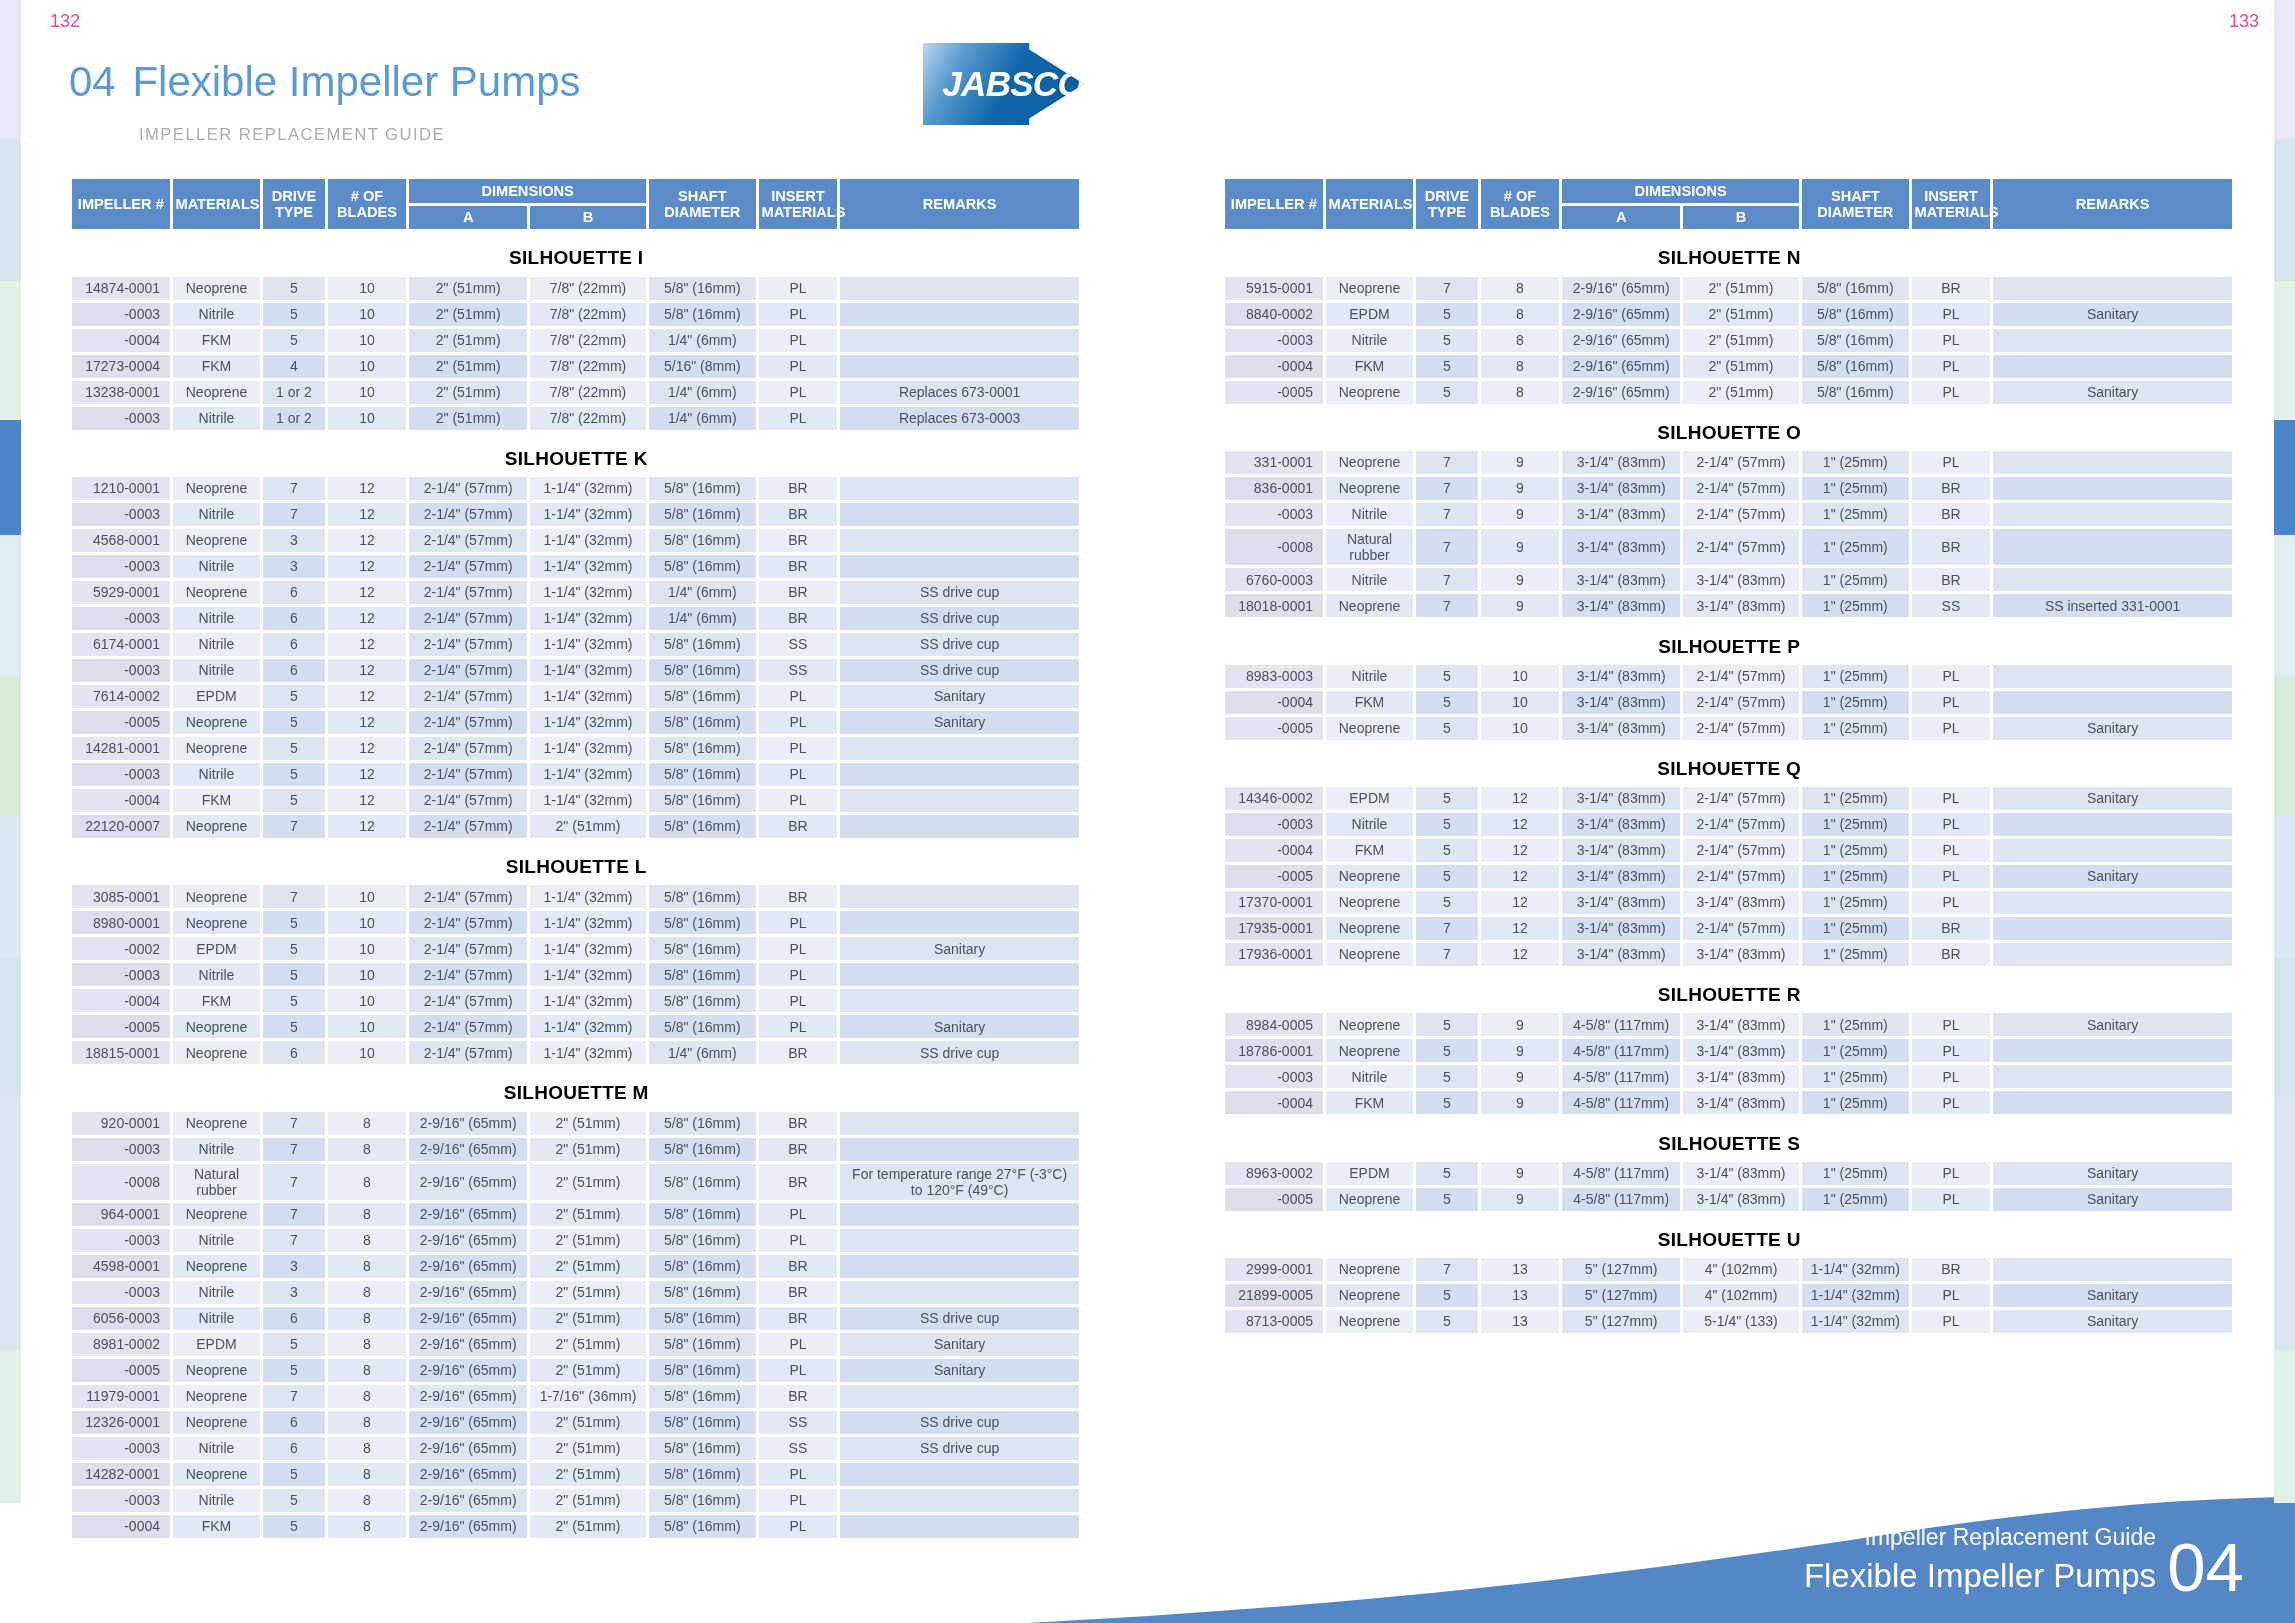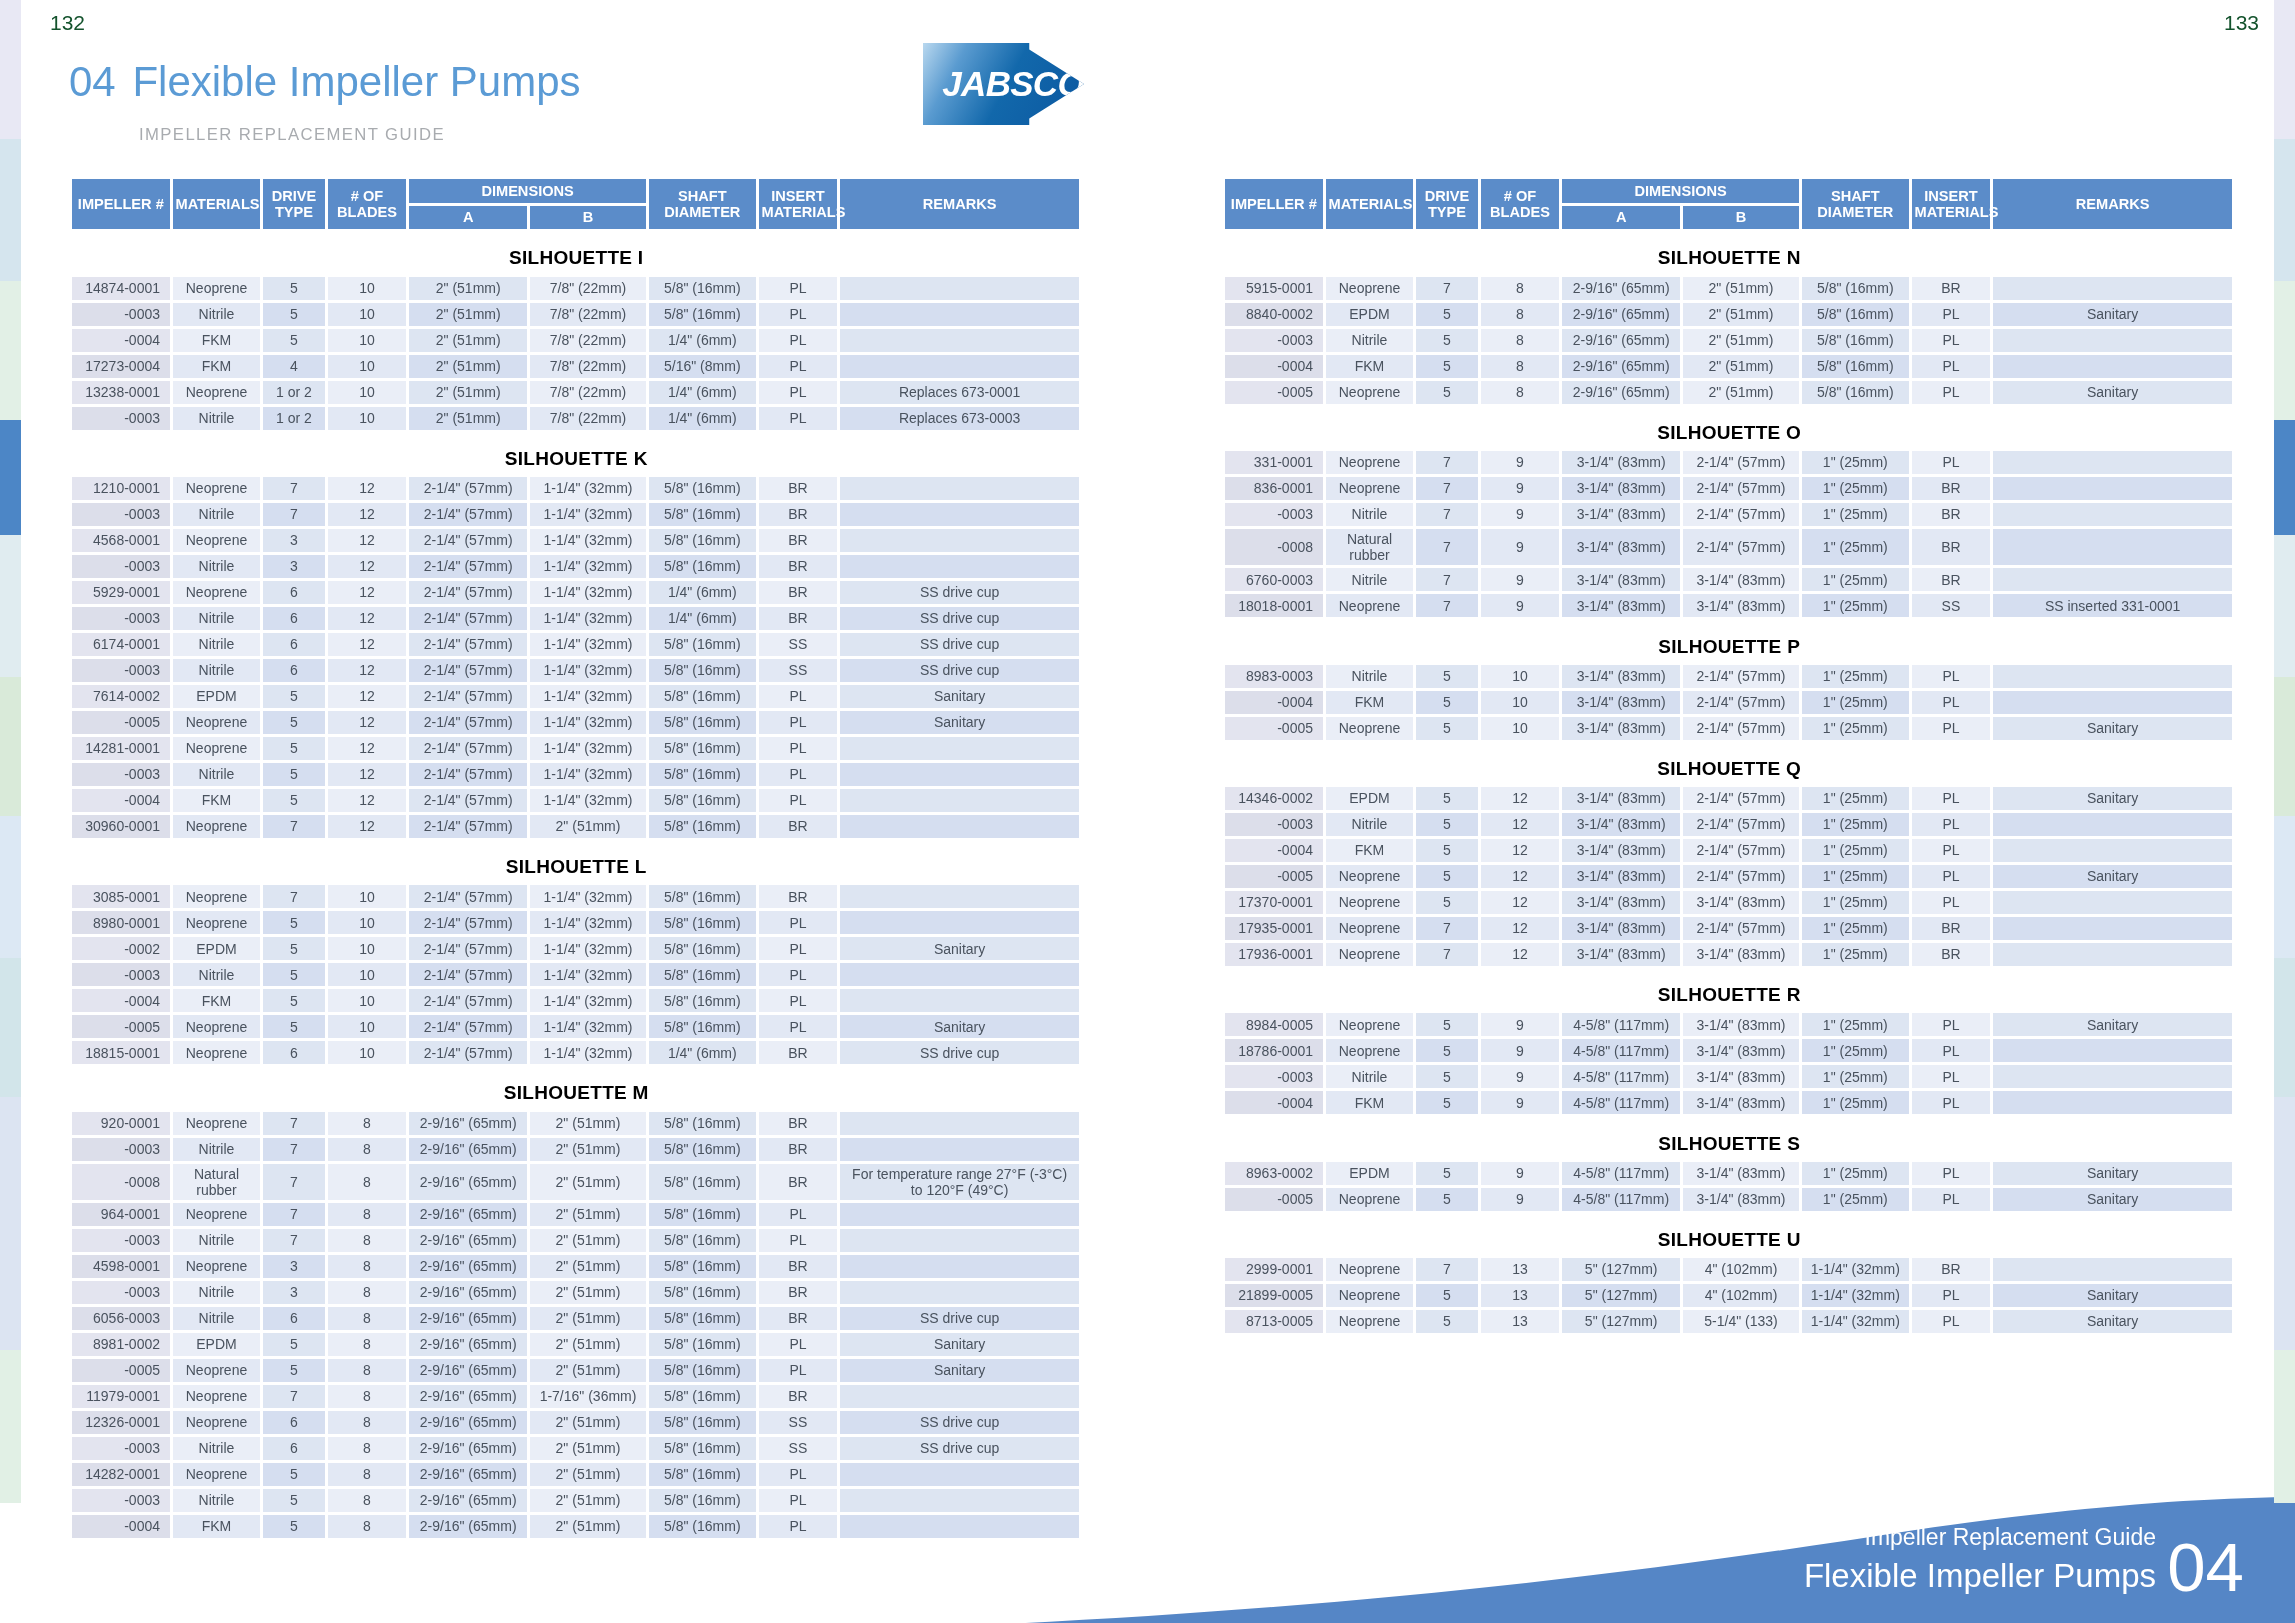--- a/index.html
+++ b/index.html
@@ -7,21 +7,21 @@
   body { width:2295px; height:1624px; position:relative; overflow:hidden;
          font-family:"Liberation Sans", sans-serif; }
 
   
   .edge-strip { position:absolute; top:0; width:21px; }
   .edge-strip.left  { left:0; }
   .edge-strip.right { right:0; }
   .edge-strip .tab { width:21px; }
 
   
-  .pagenum { position:absolute; top:11px; font-size:21px; color:#14532d; }
+  .pagenum { position:absolute; top:11px; font-size:18px; color:#ec4899; }
   .pagenum.left  { left:50px; }
   .pagenum.right { right:36px; }
 
   
   .title-row { position:absolute; left:69px; top:58px; display:flex; gap:16.7px;
                align-items:baseline; color:#5b9bd5; }
   .title-row .ch    { font-size:42px; font-weight:400; }
   .title-row .ttl   { font-size:42px; font-weight:400; }
   .subtitle { position:absolute; left:139px; top:125px; font-size:16.7px;
               letter-spacing:1.4px; color:#a8abaf; }
@@ -366,21 +366,21 @@
           <td class="lt">FKM</td>
           <td class="dk">5</td>
           <td class="lt">12</td>
           <td class="dk">2-1/4" (57mm)</td>
           <td class="lt">1-1/4" (32mm)</td>
           <td class="dk">5/8" (16mm)</td>
           <td class="lt">PL</td>
           <td class="dk"></td>
         </tr>
         <tr class="rb">
-          <td class="first dk">30960-0001</td>
+          <td class="first dk">22120-0007</td>
           <td class="lt">Neoprene</td>
           <td class="dk">7</td>
           <td class="lt">12</td>
           <td class="dk">2-1/4" (57mm)</td>
           <td class="lt">2" (51mm)</td>
           <td class="dk">5/8" (16mm)</td>
           <td class="lt">BR</td>
           <td class="dk"></td>
         </tr>
         <tr class="sec">

